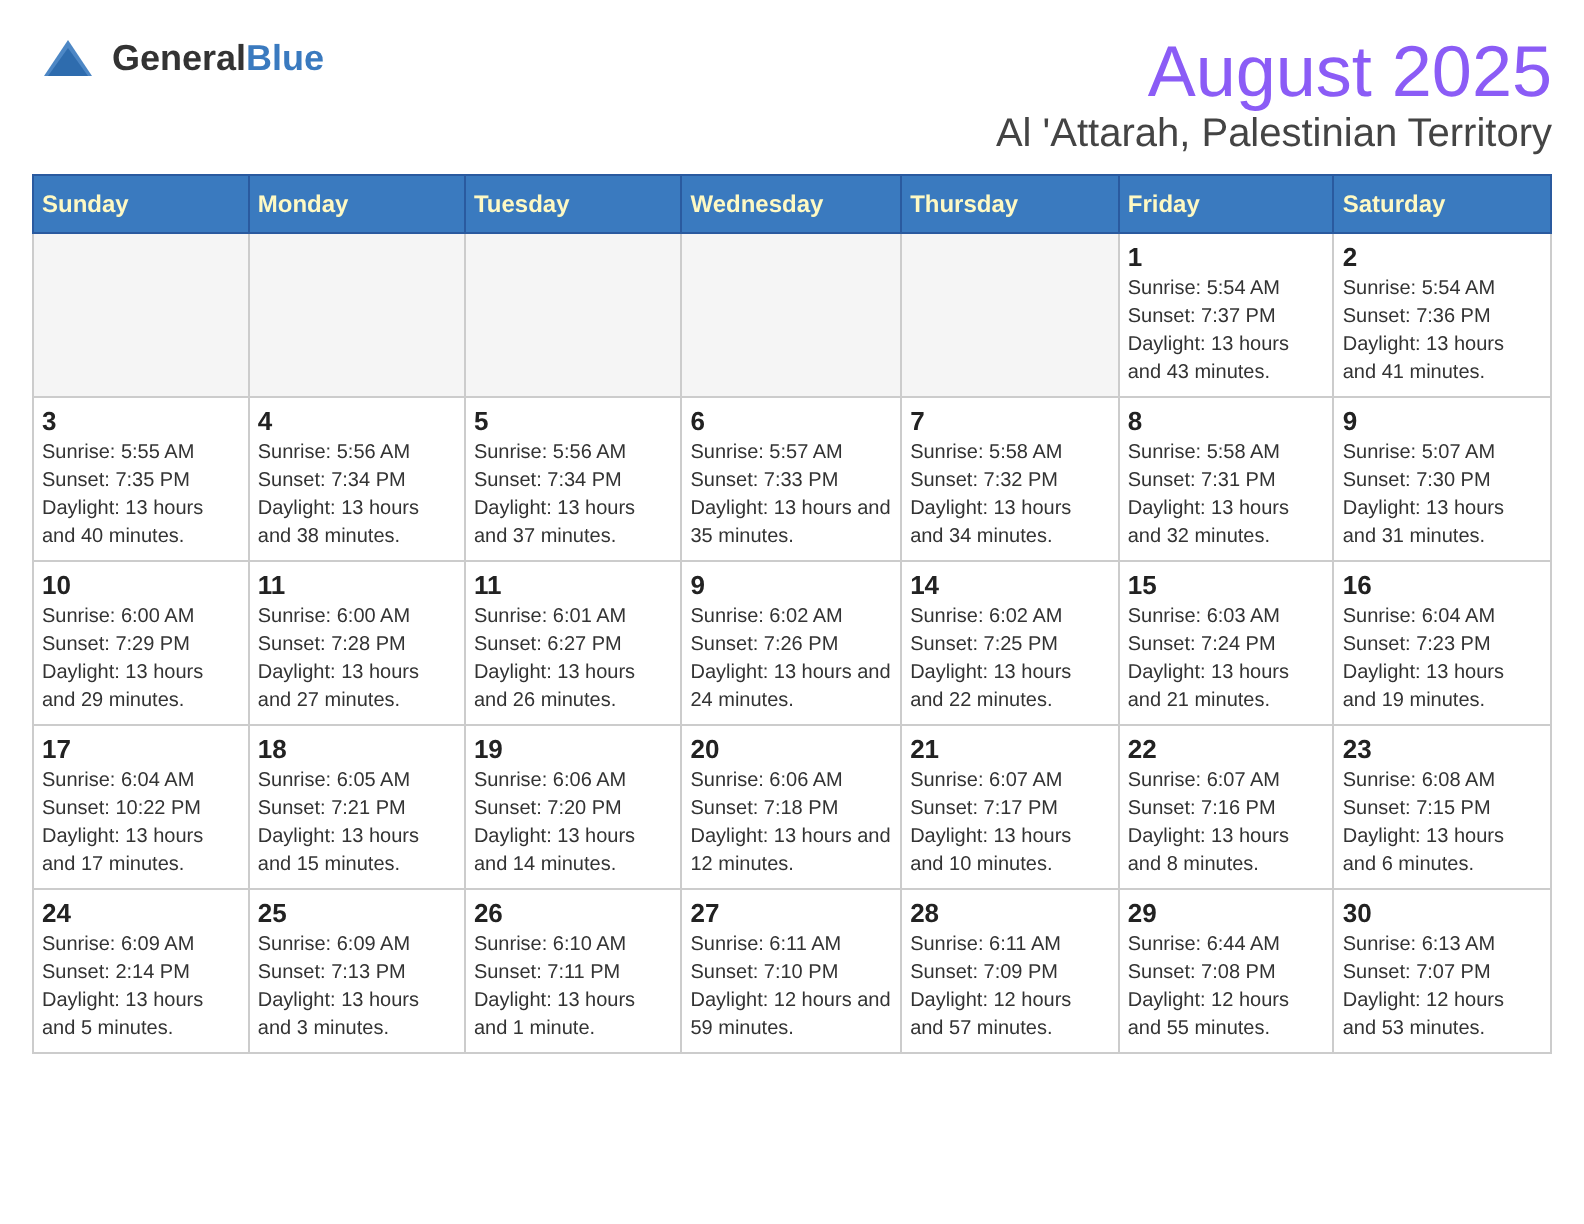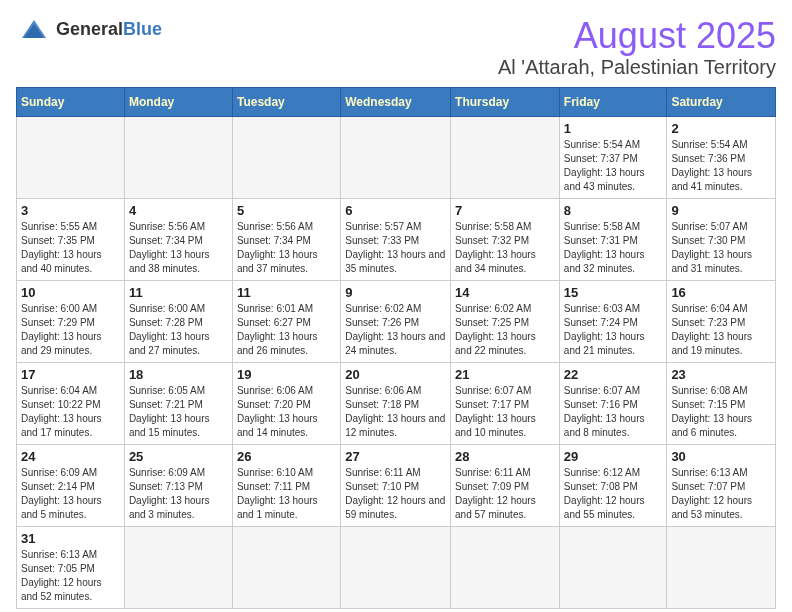--- a/index.html
+++ b/index.html
@@ -328,42 +328,27 @@
         </td>
         <td>
           <span class="day-number">28</span>
           <div class="day-info">Sunrise: 6:11 AM
 Sunset: 7:09 PM
 Daylight: 12 hours
 and 57 minutes.</div>
         </td>
         <td>
           <span class="day-number">29</span>
-          <div class="day-info">Sunrise: 6:12 AM
+          <div class="day-info">Sunrise: 6:44 AM
 Sunset: 7:08 PM
 Daylight: 12 hours
 and 55 minutes.</div>
         </td>
         <td>
           <span class="day-number">30</span>
           <div class="day-info">Sunrise: 6:13 AM
 Sunset: 7:07 PM
 Daylight: 12 hours
 and 53 minutes.</div>
         </td>
       </tr>
-      <tr>
-        <td>
-          <span class="day-number">31</span>
-          <div class="day-info">Sunrise: 6:13 AM
-Sunset: 7:05 PM
-Daylight: 12 hours
-and 52 minutes.</div>
-        </td>
-        <td class="empty-cell"></td>
-        <td class="empty-cell"></td>
-        <td class="empty-cell"></td>
-        <td class="empty-cell"></td>
-        <td class="empty-cell"></td>
-        <td class="empty-cell"></td>
-      </tr>
     </tbody>
 </table>
 
 </body></html>

